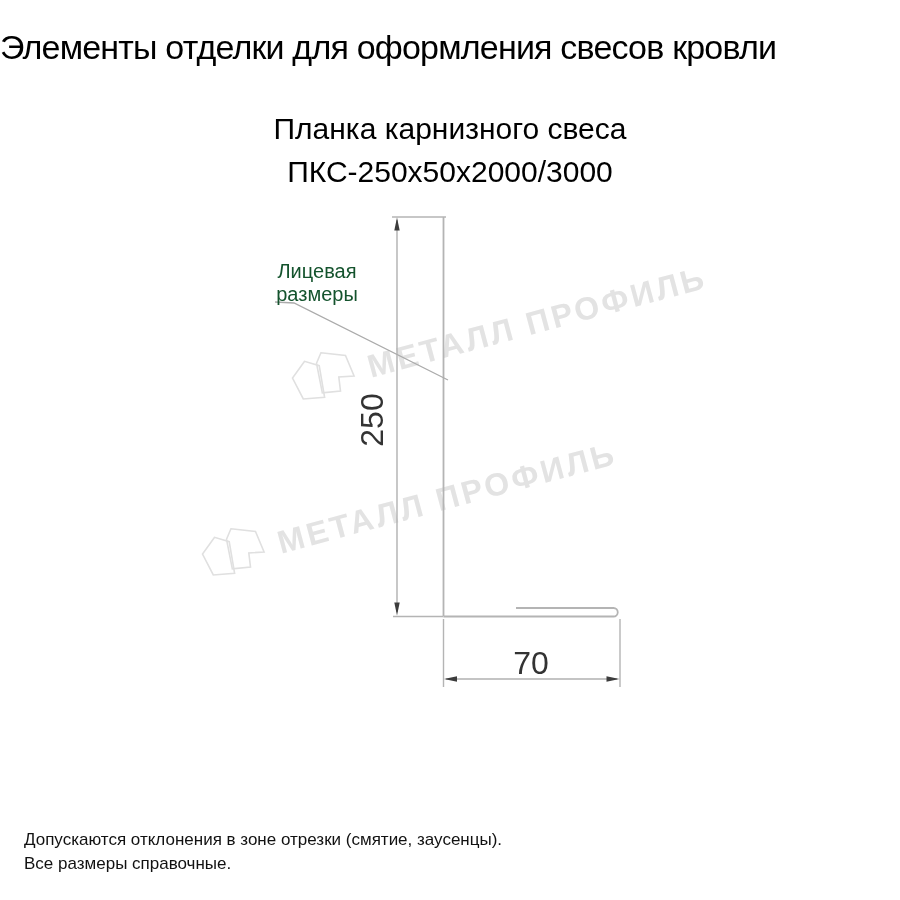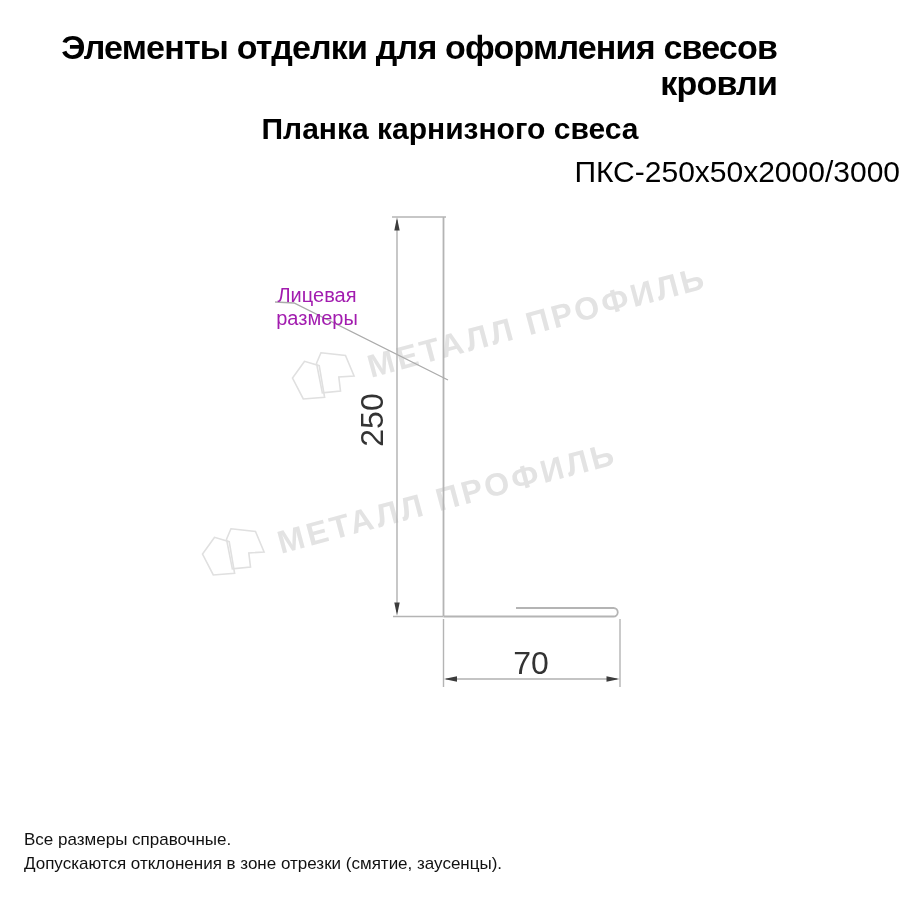--- a/index.html
+++ b/index.html
@@ -14,46 +14,46 @@
     height: 900px;
     background: #ffffff;
     overflow: hidden;
   }
   
   .title {
     position: absolute;
     top: 29px;
     left: 0;
     width: 777px;
-    text-align: right;
+    text-align: left;
     font-size: 34px;
     line-height: 36px;
-    font-weight: bold;
+    font-weight: normal;
     letter-spacing: -0.8px;
     color: #000000;
     z-index: 3;
   }
   .product-name {
     position: absolute;
     top: 112px;
     left: 0;
     width: 900px;
     text-align: center;
     font-size: 30px;
     line-height: 33px;
-    font-weight: bold;
+    font-weight: normal;
     color: #000000;
     z-index: 3;
   }
   .product-code {
     position: absolute;
     top: 155px;
     left: 0;
     width: 900px;
-    text-align: right;
+    text-align: center;
     font-size: 30px;
     line-height: 33px;
     font-weight: normal;
     color: #000000;
     z-index: 3;
   }
   
   .watermark {
     position: absolute;
     display: flex;
@@ -78,26 +78,26 @@
     position: absolute;
     left: 0;
     top: 0;
     z-index: 2;
     pointer-events: none;
   }
   
   .face-side-label {
     position: absolute;
     left: 262px;
-    top: 284px;
+    top: 260px;
     width: 110px;
     text-align: center;
     font-size: 20px;
     line-height: 23px;
-    color: #a21caf;
+    color: #14532d;
     z-index: 3;
   }
   .dim-label {
     position: absolute;
     text-align: center;
     font-size: 32px;
     line-height: 32px;
     color: #333333;
     z-index: 3;
   }
@@ -182,17 +182,17 @@
 
   <div class="face-side-label">
     <div>Лицевая</div>
     <div>размеры</div>
   </div>
 
   <div class="dim-label dim-height">250</div>
   <div class="dim-label dim-width">70</div>
 
   <div class="footnotes">
+    <div>Допускаются отклонения в зоне отрезки (смятие, заусенцы).</div>
     <div>Все размеры справочные.</div>
-    <div>Допускаются отклонения в зоне отрезки (смятие, заусенцы).</div>
   </div>
 
 </div>
 
 </body></html>

